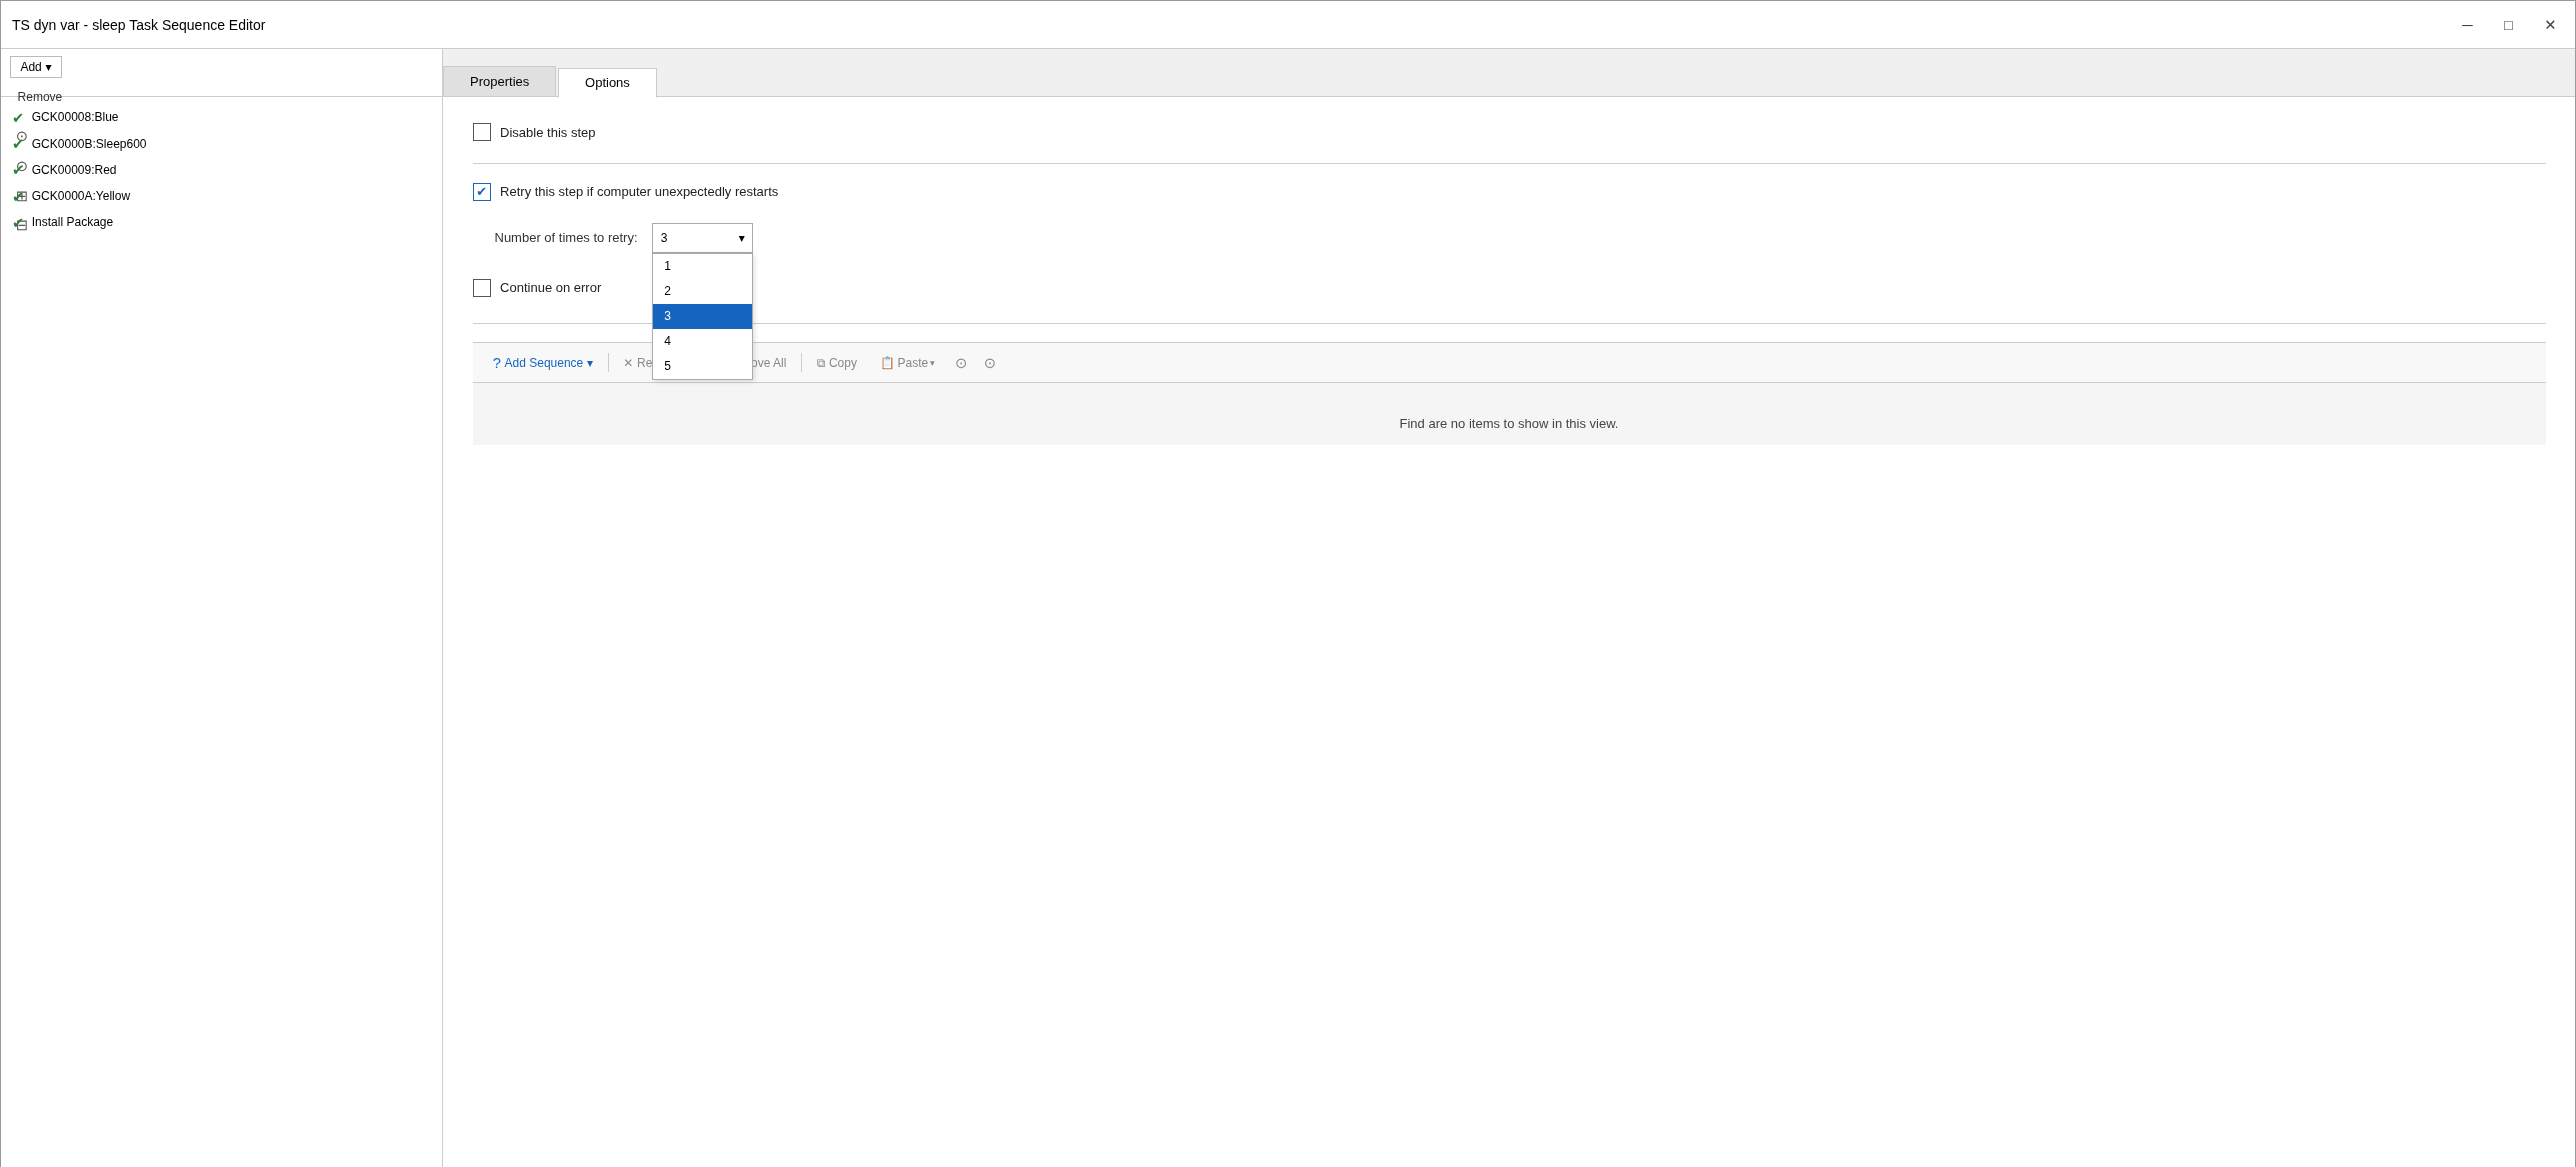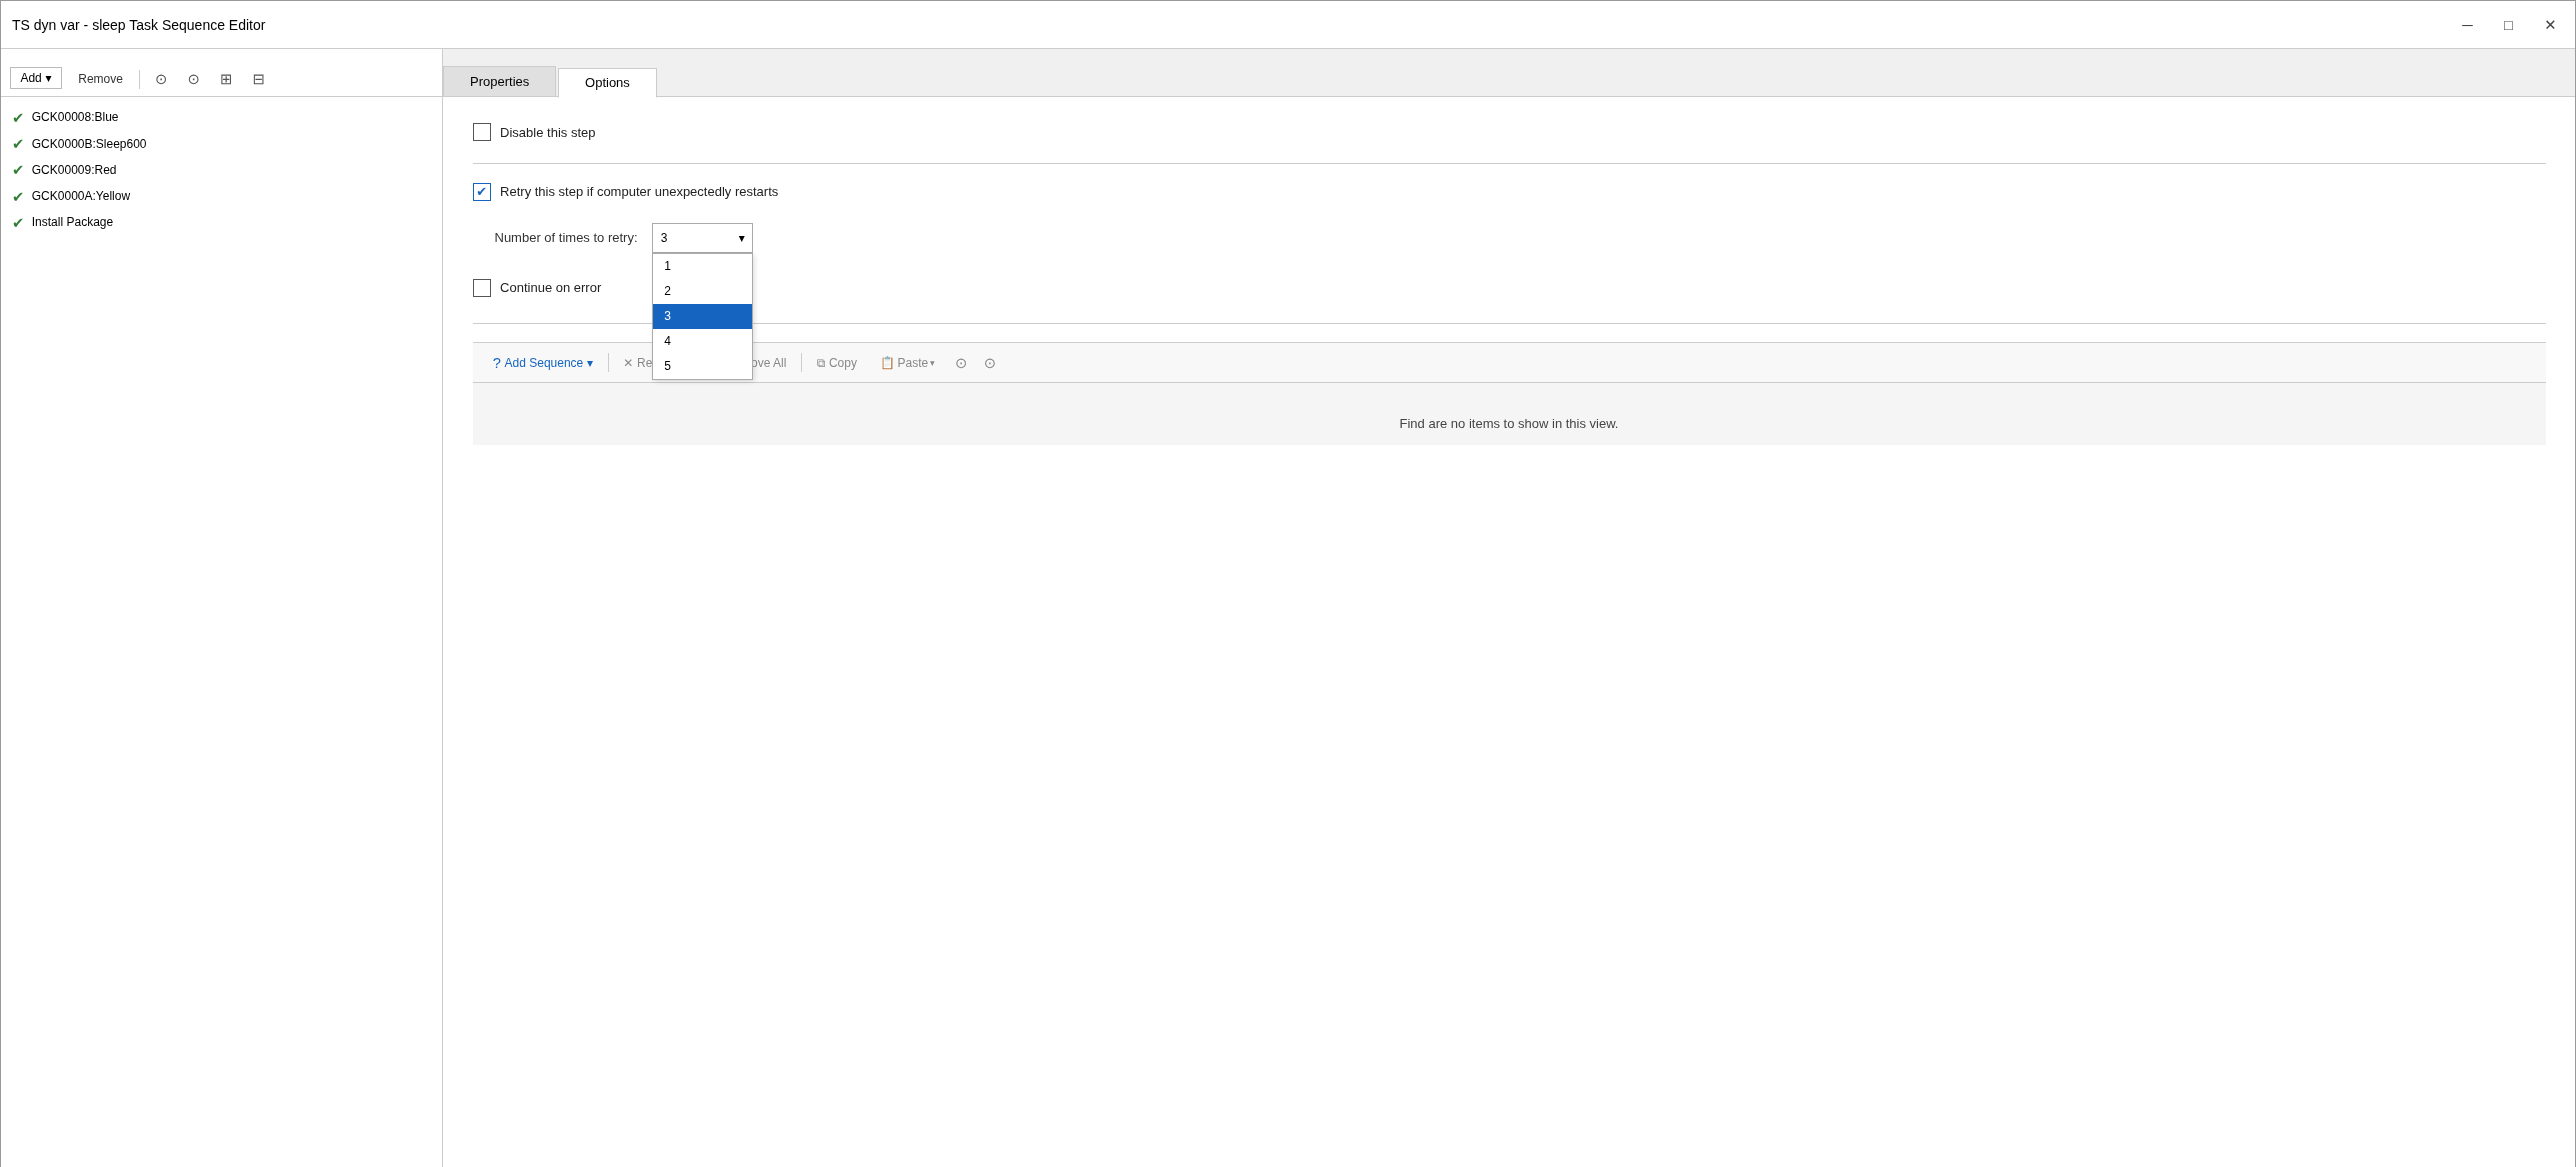--- a/index.html
+++ b/index.html
@@ -100,23 +100,24 @@
       width: 442px;
       background: #fff;
       border-right: 0.9px solid #ccc;
       display: flex;
       flex-direction: column;
     }
     .sidebar-toolbar {
       padding: 7.4px 9.2px;
       border-bottom: 0.9px solid #ccc;
       display: flex;
-      align-items: flex-end;
+      align-items: flex-start;
       gap: 9.2px;
       height: 48px;
+      flex-direction: column;
     }
     .add-btn {
       background: none;
       border: 0.9px solid #bbb;
       padding: 2.8px 9.2px;
       cursor: pointer;
       font-size: 12px;
       display: flex;
       align-items: center;
       gap: 3.7px;

